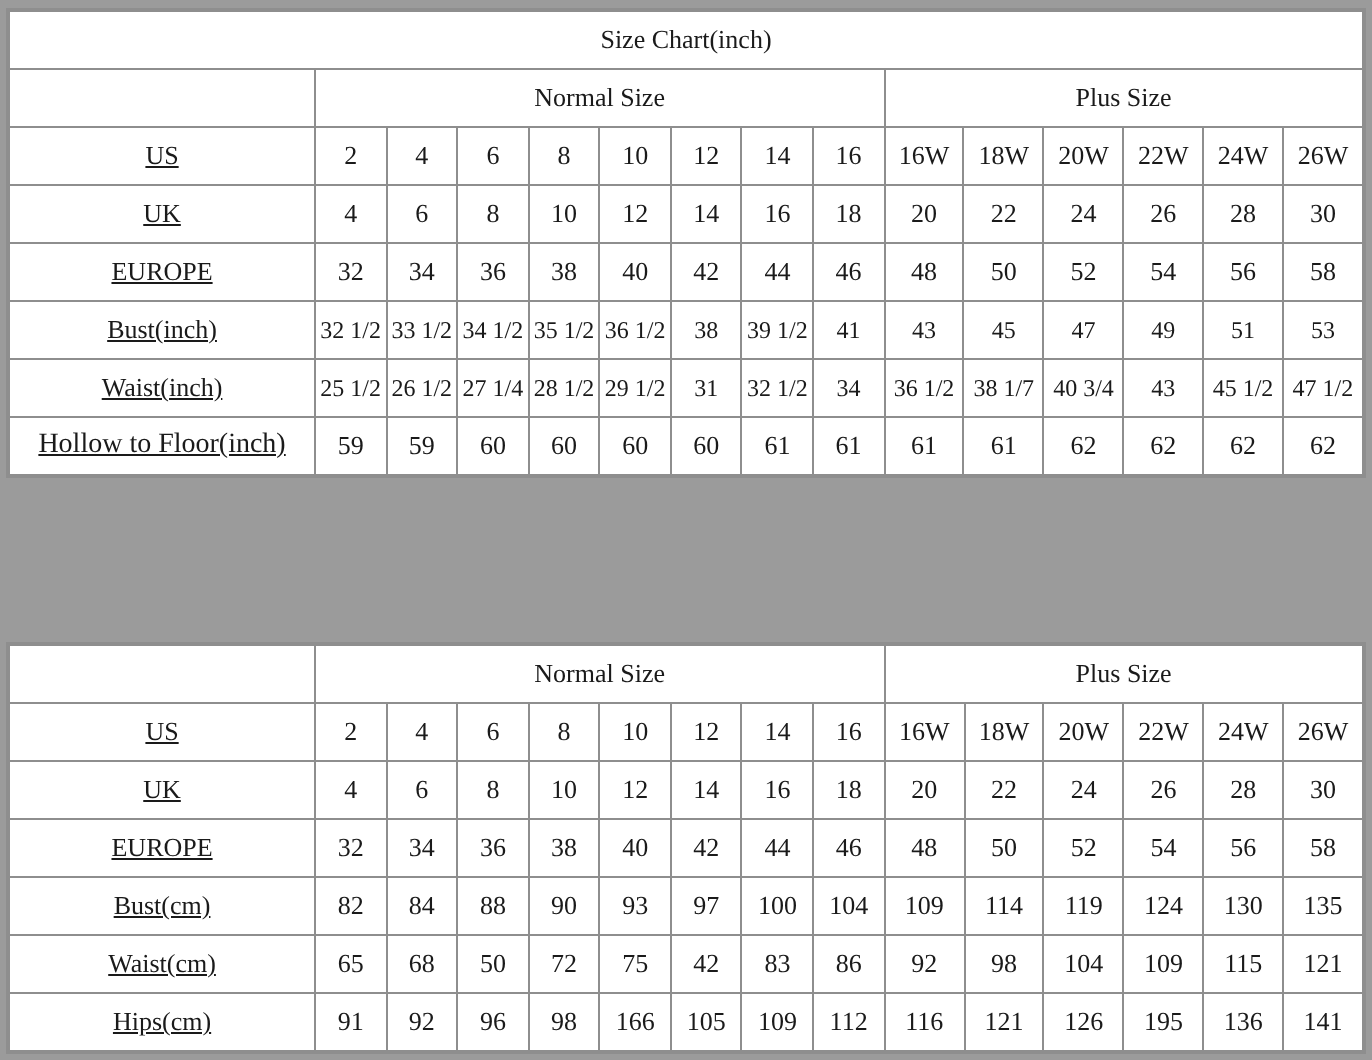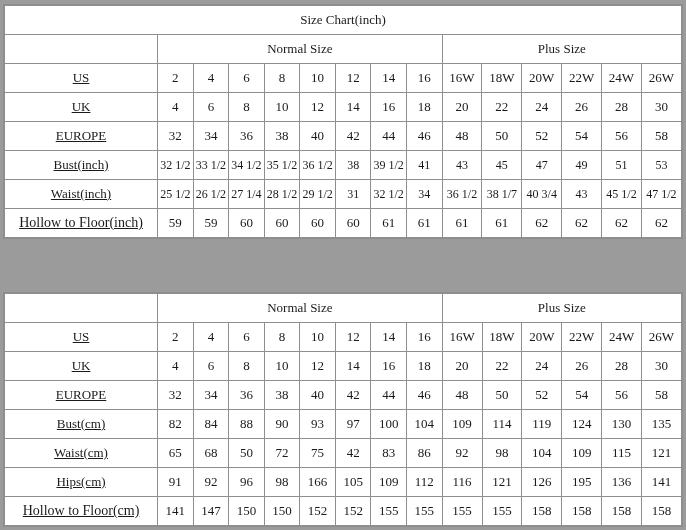--- a/index.html
+++ b/index.html
@@ -348,34 +348,17 @@
           <td class="val">105</td>
           <td class="val">109</td>
           <td class="val">112</td>
           <td class="val">116</td>
           <td class="val">121</td>
           <td class="val">126</td>
           <td class="val">195</td>
           <td class="val">136</td>
           <td class="val">141</td>
         </tr>
-        <tr>
-          <td class="rowlabel tall">Hollow to Floor(cm)</td>
-          <td class="val">141</td>
-          <td class="val">147</td>
-          <td class="val">150</td>
-          <td class="val">150</td>
-          <td class="val">152</td>
-          <td class="val">152</td>
-          <td class="val">155</td>
-          <td class="val">155</td>
-          <td class="val">155</td>
-          <td class="val">155</td>
-          <td class="val">158</td>
-          <td class="val">158</td>
-          <td class="val">158</td>
-          <td class="val">158</td>
-        </tr>
       </tbody>
     </table>
   </div>
 
 </div>
 
 </body></html>

